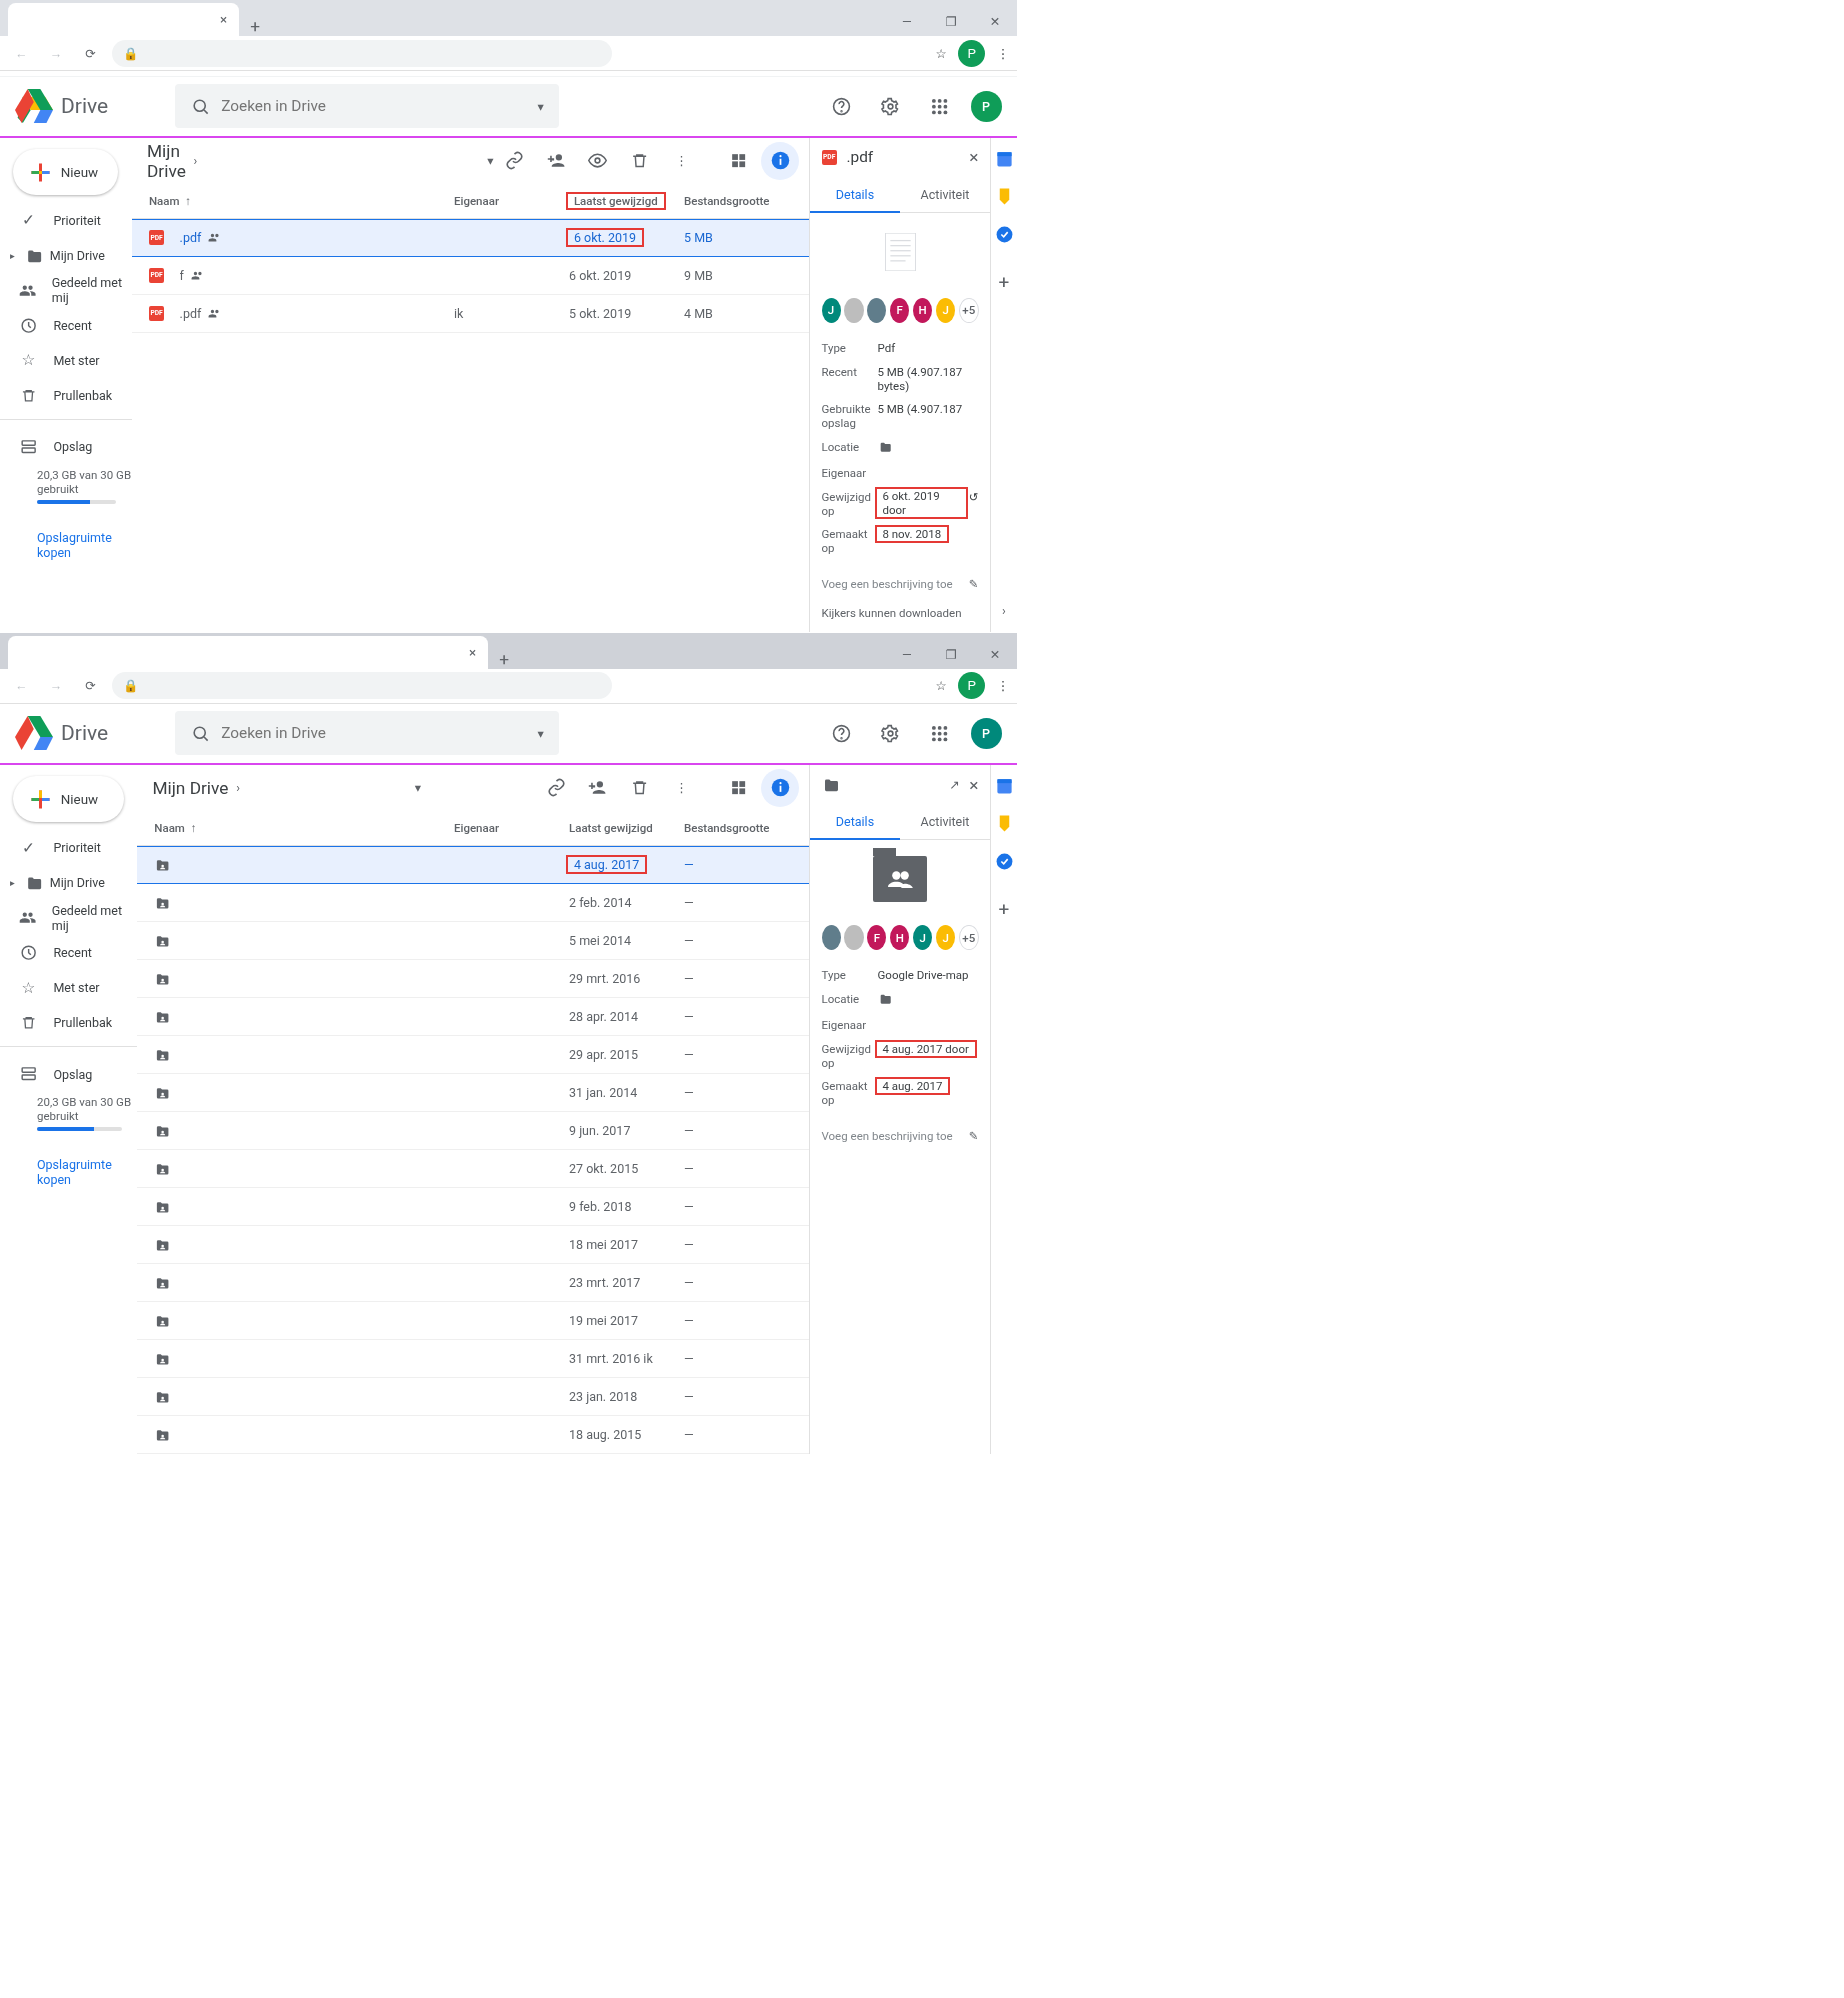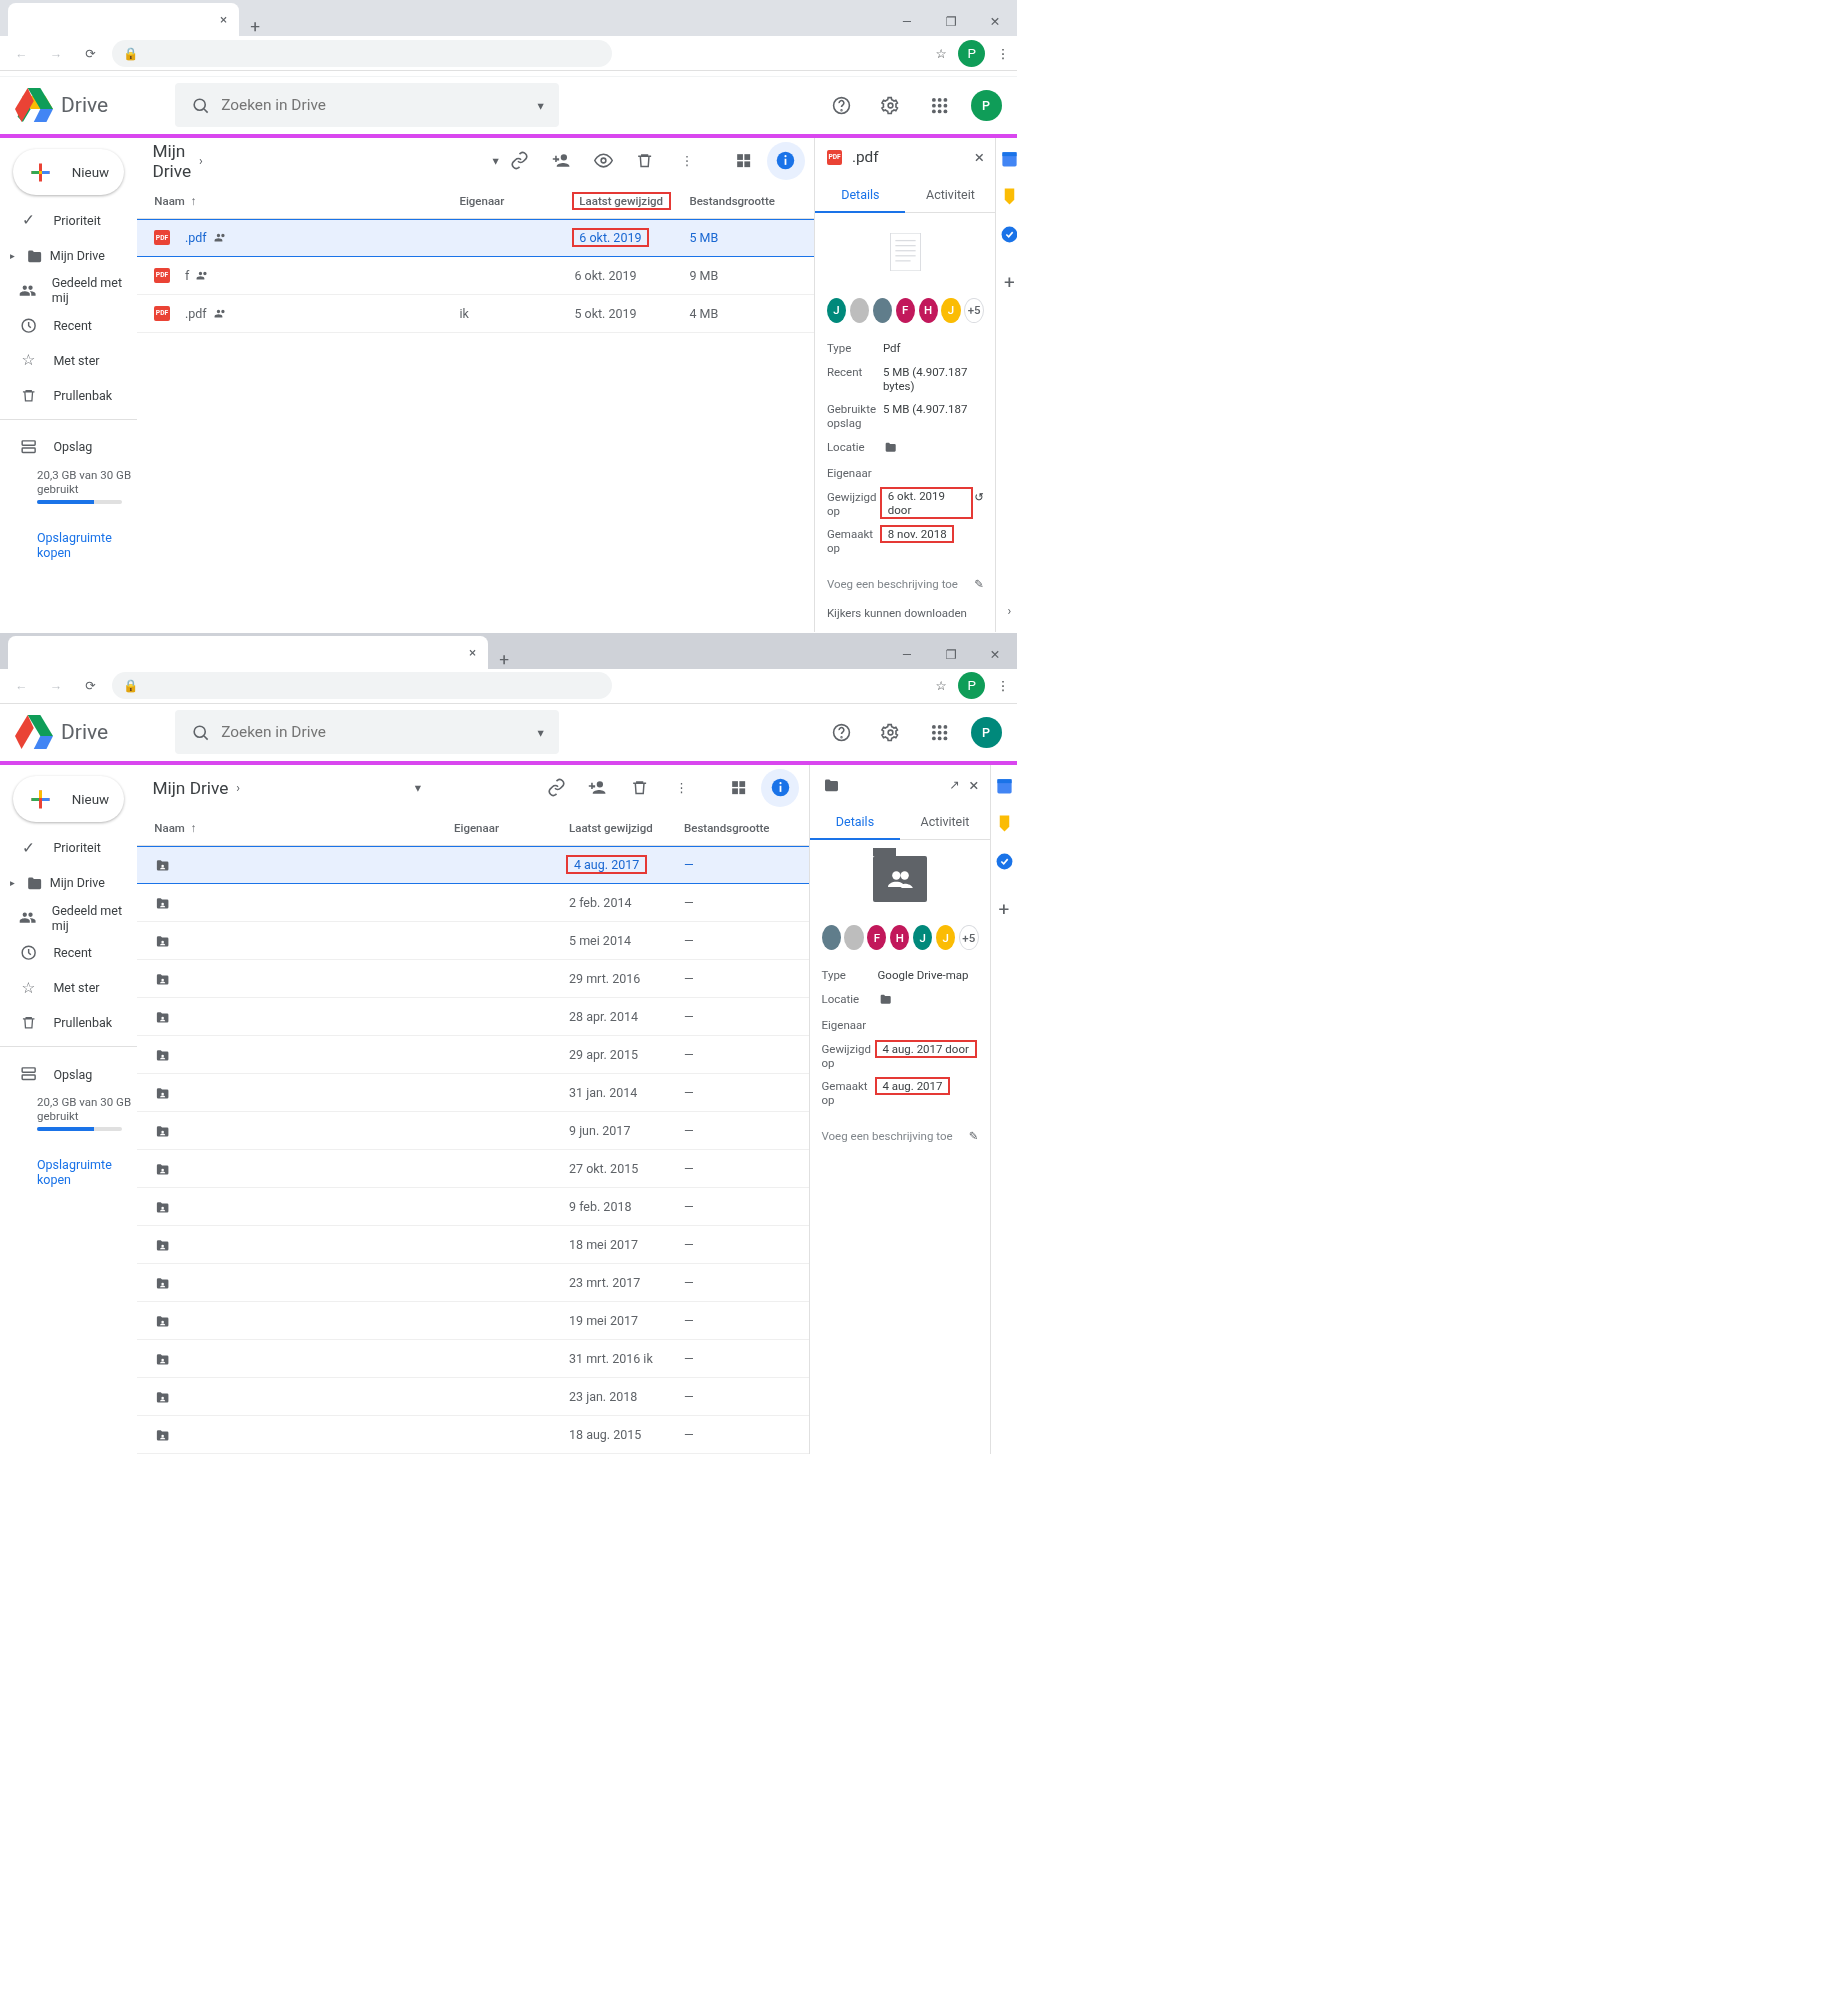--- a/index.html
+++ b/index.html
@@ -17,36 +17,36 @@
   .win-btn { width: 44px; height: 29px; display:flex; align-items:center; justify-content:center; color:#5f6368; font-size: 12.5px;}
   .addr-bar { height: 35px; background: #fff; display: flex; align-items: center; padding: 0 7.7px; gap: 7.7px; border-bottom: 1px solid #e0e0e0;}
   .nav-btn { width: 27px; height: 27px; display:flex; align-items:center; justify-content:center; color:#5f6368; border-radius: 50%;}
   .nav-btn.dis { color:#bdc1c6; }
   .addr-input { flex: 1; max-width: 500px; height: 27px; background: #f1f3f4; border-radius: 13.4px; display: flex; align-items: center; padding: 0 11.5px; font-size: 12.5px; color: #3c4043; }
   .addr-right { margin-left:auto; display:flex; align-items:center; gap:11.5px;}
   .addr-avatar { width: 27px; height: 27px; border-radius: 50%; background: #0f9d58; color:#fff; display:flex; align-items:center; justify-content:center; font-size: 13.4px;}
   .bookmarks { height: 5.8px; background:#fff; border-bottom: 1px solid #f1f3f4; }
 
   
-  .g-header { height: 61px; display: flex; align-items: center; padding: 0 15.4px; border-bottom: 4px solid #d946ef;}
+  .g-header { height: 61px; display: flex; align-items: center; padding: 0 15.4px; border-bottom: 2px solid #d946ef;}
   .g-logo { display: flex; align-items: center; gap: 7.7px; }
   .drive-logo { width: 38px; height: 38px; display:inline-block; position:relative;}
   .drive-logo svg { width:100%; height:100%; }
   .g-product { font-size: 21px; color: #5f6368; }
   .g-search { margin-left: 67px; background: #f1f3f4; border-radius: 4px; height: 44px; width: 384px; display: flex; align-items: center; padding: 0 15.4px; color:#5f6368;justify-content:center;}
   .g-search input { border:none; background:none; outline:none; font-size: 15.4px; color:#5f6368; flex:1; margin-left:11.5px;}
   .g-search .chev { margin-left:auto;}
   .g-header-right { margin-left: auto; display: flex; align-items: center; gap: 11.5px; }
   .hicon { width: 38px; height: 38px; display:flex; align-items:center; justify-content:center; color:#5f6368; border-radius: 50%; font-size:17.3px;}
   .g-avatar { width: 31px; height: 31px; border-radius: 50%; background:#0f9d58; color:#fff; display:flex;align-items:center;justify-content:center; font-weight:500;}
 
   
   .g-body { display: flex; }
   .sidebar { width: 137px; padding: 7.7px 0; display:flex; flex-direction:column; }
-  .new-btn { margin: 3.8px 13.4px 7.7px; height: 46px; border-radius: 23px; box-shadow: 0 1px 2.9px rgba(0,0,0,0.3); display:flex; align-items:center; padding:0 19px 0 13.4px; gap:18px; font-size:13.4px; color:#3c4043;}
+  .new-btn { margin: 3.8px 13.4px 7.7px; height: 46px; border-radius: 23px; box-shadow: 0 1px 2.9px rgba(0,0,0,0.3); display:flex; align-items:center; padding:0 19px 0 13.4px; gap:7px; font-size:13.4px; color:#3c4043;}
   .new-btn .plus { font-size: 25px; color:#ea4335; position:relative;}
   .side-item { height: 35px; display:flex; align-items:center; padding-left: 19px; gap:15.4px; font-size: 12.5px; color:#3c4043; border-radius: 0 17.3px 17.3px 0; margin-right:9.6px;}
   .side-item.hassub { padding-left: 5.8px; gap: 5.8px;}
   .side-item .sicon { width: 19px; font-size: 15.4px; color:#5f6368; display:inline-flex; justify-content:center;}
   .side-item .caret { width: 13.4px; color:#5f6368; font-size:9.6px; display:inline-flex; justify-content:center;}
   .storage { margin-top: 3.8px; }
   .storage .bar { margin: 3.8px 15.4px 5.8px 37px; height: 3.8px; background: #e0e0e0; border-radius: 1.9px; overflow:hidden;}
   .storage .bar-fill { height:100%; background:#1a73e8;}
   .storage .txt { margin-left: 37px; font-size: 11.5px; color:#5f6368;}
   .upgrade { margin: 20px 0 0 37px; font-size: 12.5px; color:#1a73e8;}

